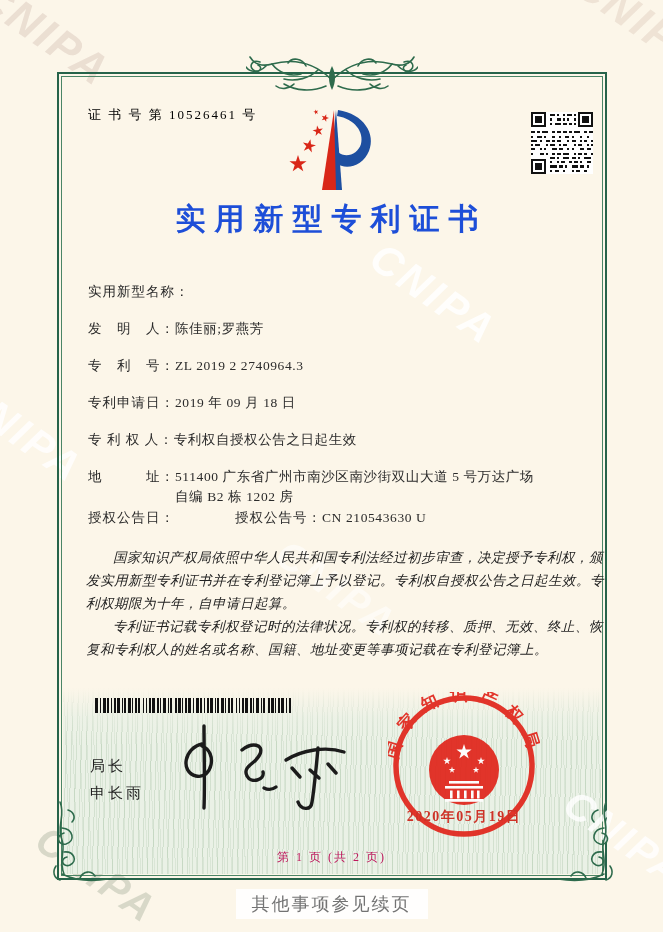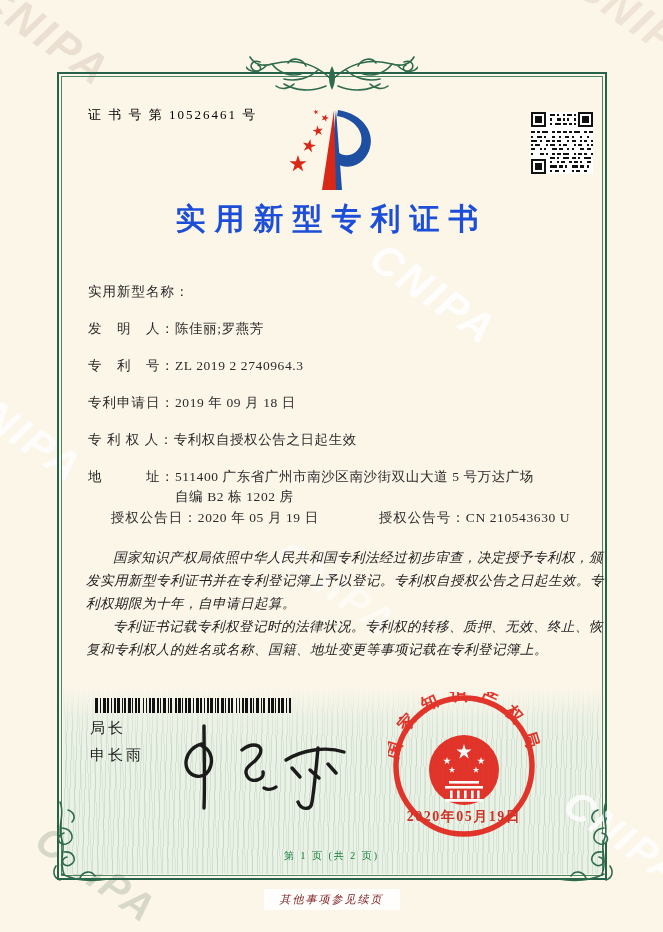--- a/index.html
+++ b/index.html
@@ -52,47 +52,47 @@
   .qr{position:absolute;left:531px;top:112px;z-index:3;}
   .title{
     position:absolute;left:0;top:199px;width:100%;text-align:center;
     font-size:30px;font-weight:700;letter-spacing:9px;color:#1d4ed8;z-index:3;
   }
   
   .fields{position:absolute;left:88px;top:281px;right:70px;z-index:3;font-size:13.5px;}
   .frow{display:flex;align-items:flex-start;margin-bottom:15px;line-height:22px;}
   .flabel{flex:0 0 auto;white-space:pre;letter-spacing:1px;}
   .fvalue{white-space:pre-line;letter-spacing:0.6px;line-height:20px;padding-top:1px;}
-  .frow.double{justify-content:center;}
+  .frow.double{justify-content:flex-start;}
   .pair2{margin-left:60px;display:flex;}
   
   .paras{position:absolute;left:86px;right:58px;top:546px;z-index:3;}
   .paras p{
     margin:0;font-size:13.5px;line-height:23px;text-indent:2em;
     font-style:italic;letter-spacing:0.5px;color:#222;
   }
   
   .barcode{position:absolute;left:95px;top:698px;z-index:3;}
   .director{
-    position:absolute;left:90px;top:714px;z-index:3;font-size:15px;
+    position:absolute;left:90px;top:752px;z-index:3;font-size:15px;
     letter-spacing:3px;line-height:27px;color:#1d1d1d;
     font-family:"Liberation Sans","DejaVu Sans",sans-serif;
   }
   .signature{position:absolute;left:168px;top:722px;z-index:3;}
   .seal{position:absolute;left:388px;top:692px;z-index:4;}
   .pageno{
     position:absolute;left:0;top:849px;width:100%;text-align:center;
-    font-size:10px;letter-spacing:2px;color:#15803d;z-index:3;
+    font-size:12px;letter-spacing:2px;color:#be185d;z-index:3;
   }
   .footnote{
     position:absolute;left:0;top:889px;width:100%;text-align:center;z-index:3;
   }
   .footnote span{
     display:inline-block;background:rgba(255,255,255,0.9);padding:3px 16px;
-    font-size:11px;font-style:italic;letter-spacing:2px;color:#7f1d1d;
+    font-size:18px;letter-spacing:2px;color:#737373;
   }
   
   .ornament-top{position:absolute;left:246px;top:44px;z-index:3;}
   .corner-bl{position:absolute;left:50px;top:800px;z-index:4;}
   .corner-br{position:absolute;left:552px;top:800px;z-index:4;transform:scaleX(-1);}
 </style>
 </head>
 <body>
 
 <div class="wm wm1">CNIPA</div>
@@ -217,21 +217,20 @@
     <span class="flabel">专 利 权 人：</span>
     <span class="fvalue">专利权自授权公告之日起生效</span>
   </div>
   <div class="frow" style="margin-bottom:0;">
     <span class="flabel">地　　　址：</span>
     <span class="fvalue">511400 广东省广州市南沙区南沙街双山大道 5 号万达广场
 自编 B2 栋 1202 房</span>
   </div>
   <div class="frow double">
     <span class="flabel">授权公告日：</span>
-    <span class="fvalue">2020 年 05 月 19 日</span>
     <span class="pair2">
       <span class="flabel">授权公告号：</span>
       <span class="fvalue">CN 210543630 U</span>
     </span>
   </div>
 </div>
 
 <div class="paras">
   <p>国家知识产权局依照中华人民共和国专利法经过初步审查，决定授予专利权，颁发实用新型专利证书并在专利登记簿上予以登记。专利权自授权公告之日起生效。专利权期限为十年，自申请日起算。</p>
   <p>专利证书记载专利权登记时的法律状况。专利权的转移、质押、无效、终止、恢复和专利权人的姓名或名称、国籍、地址变更等事项记载在专利登记簿上。</p>

